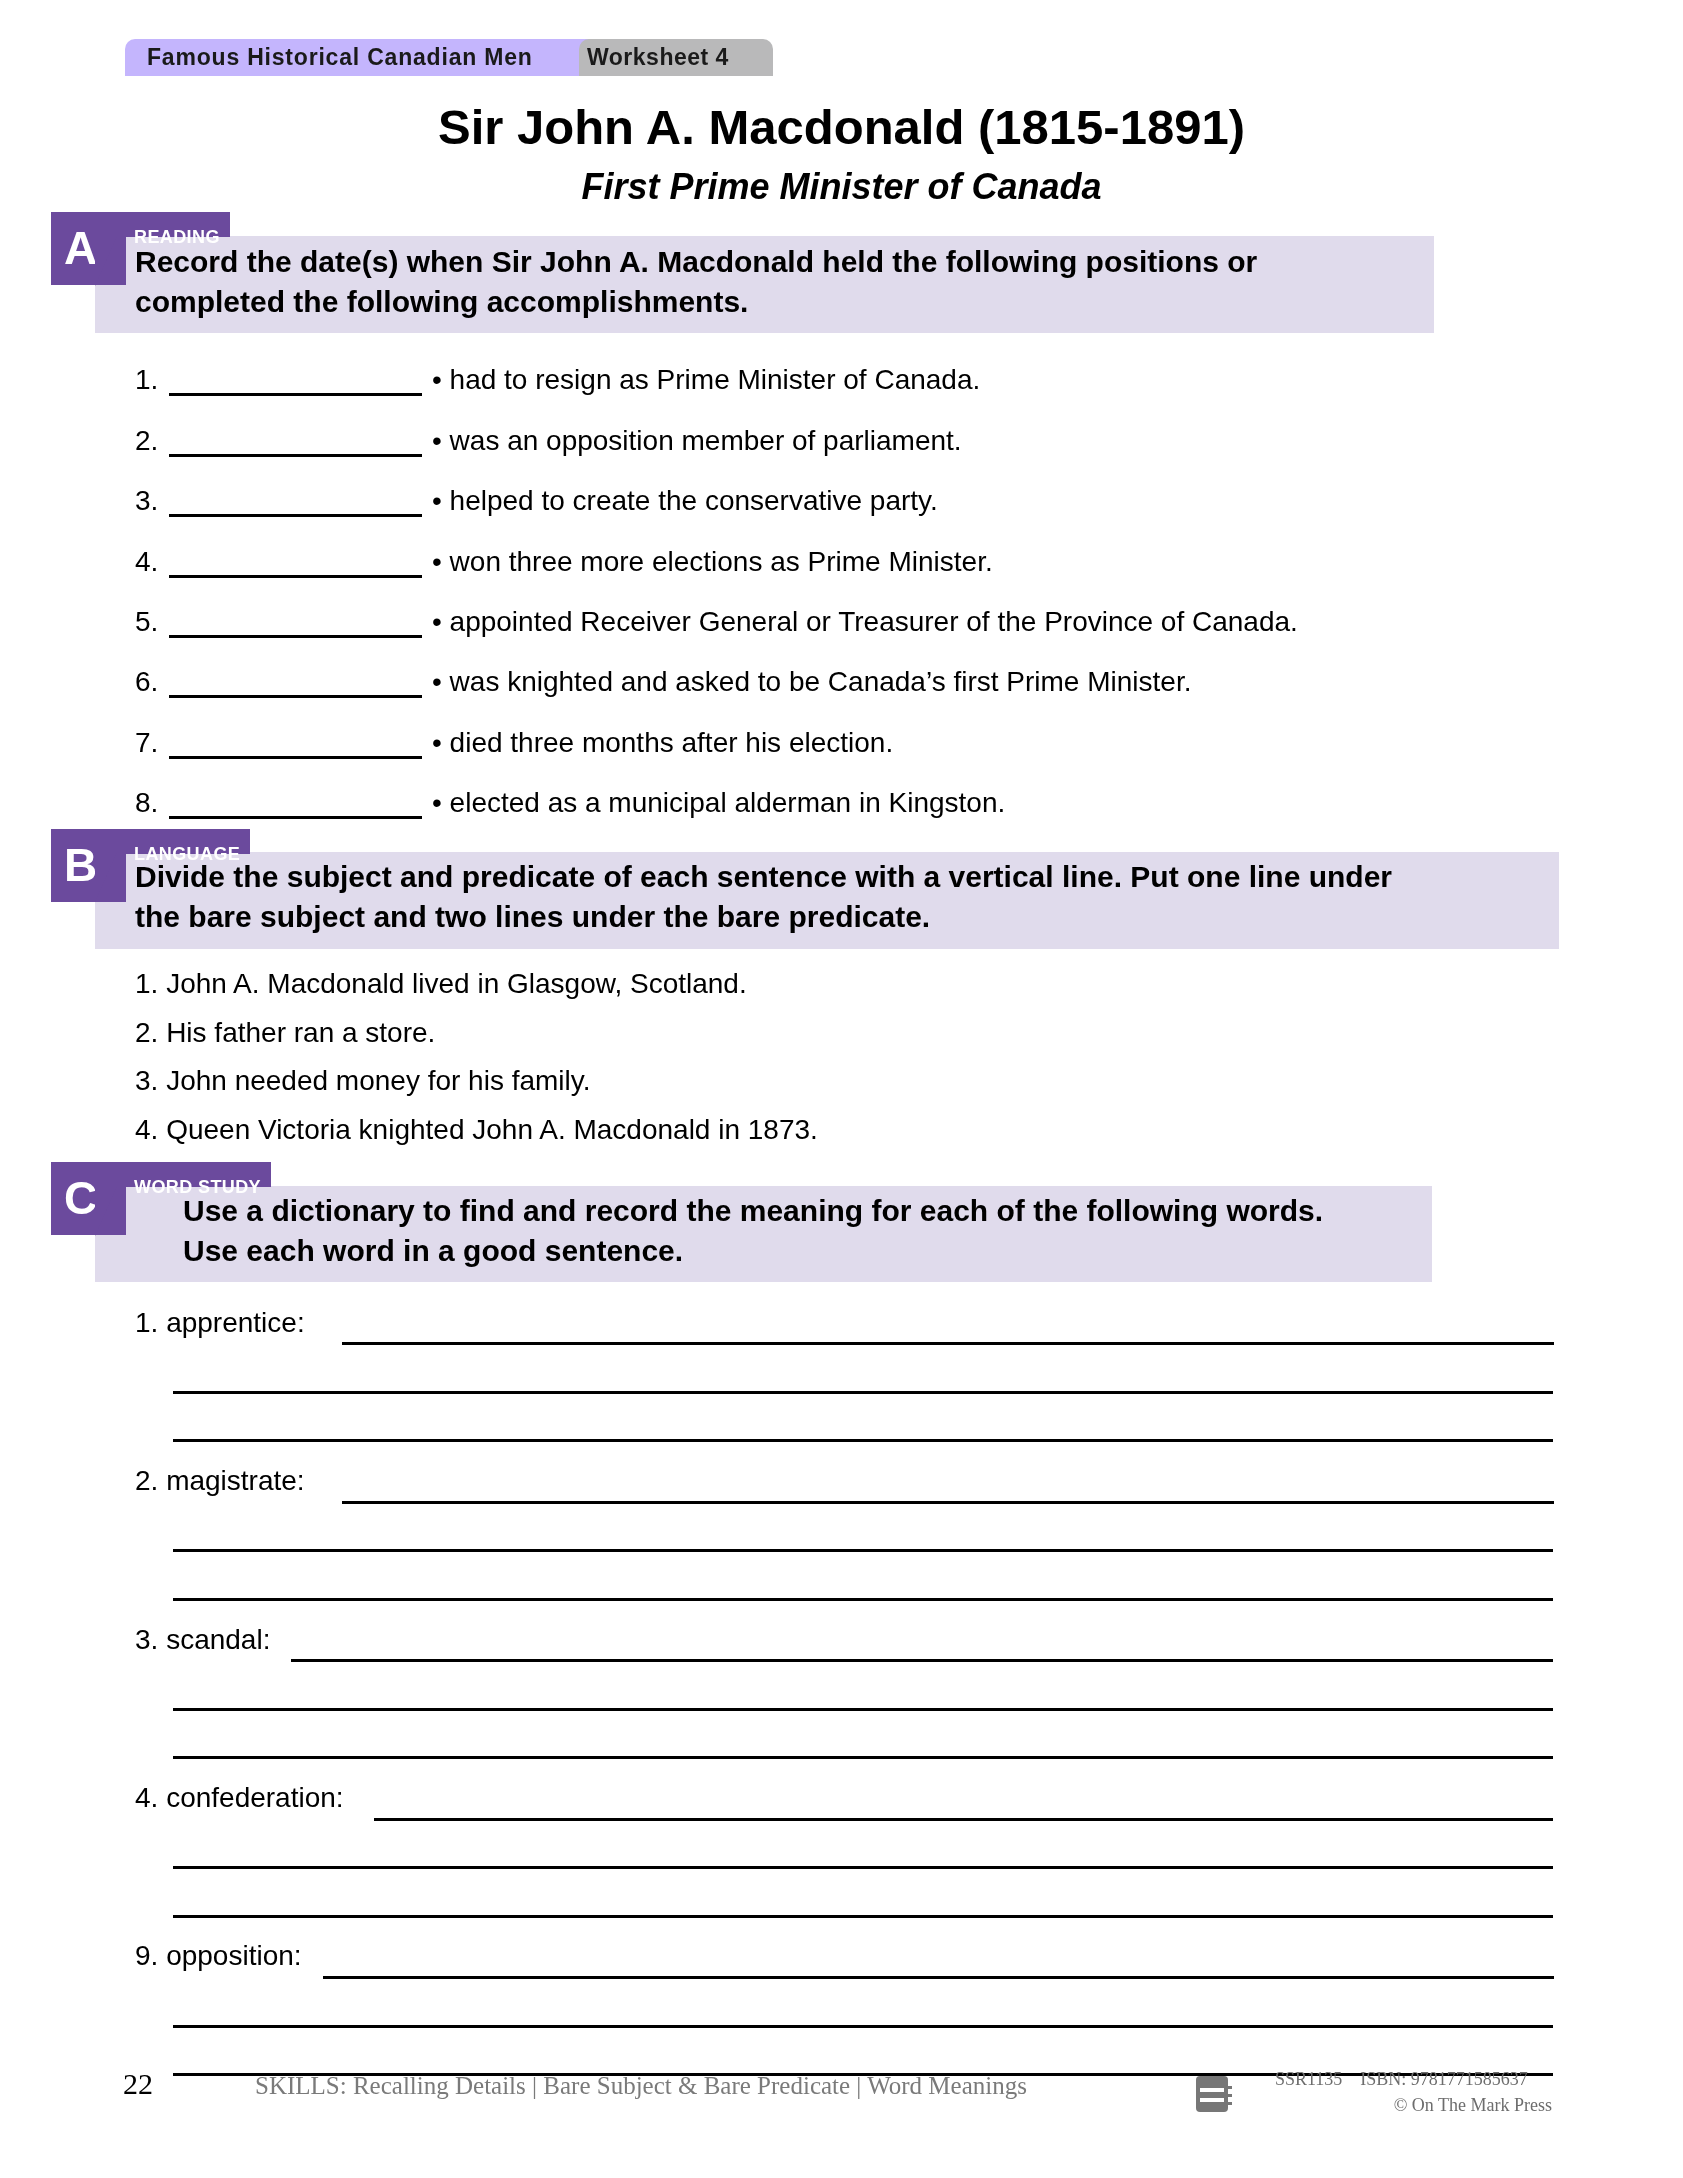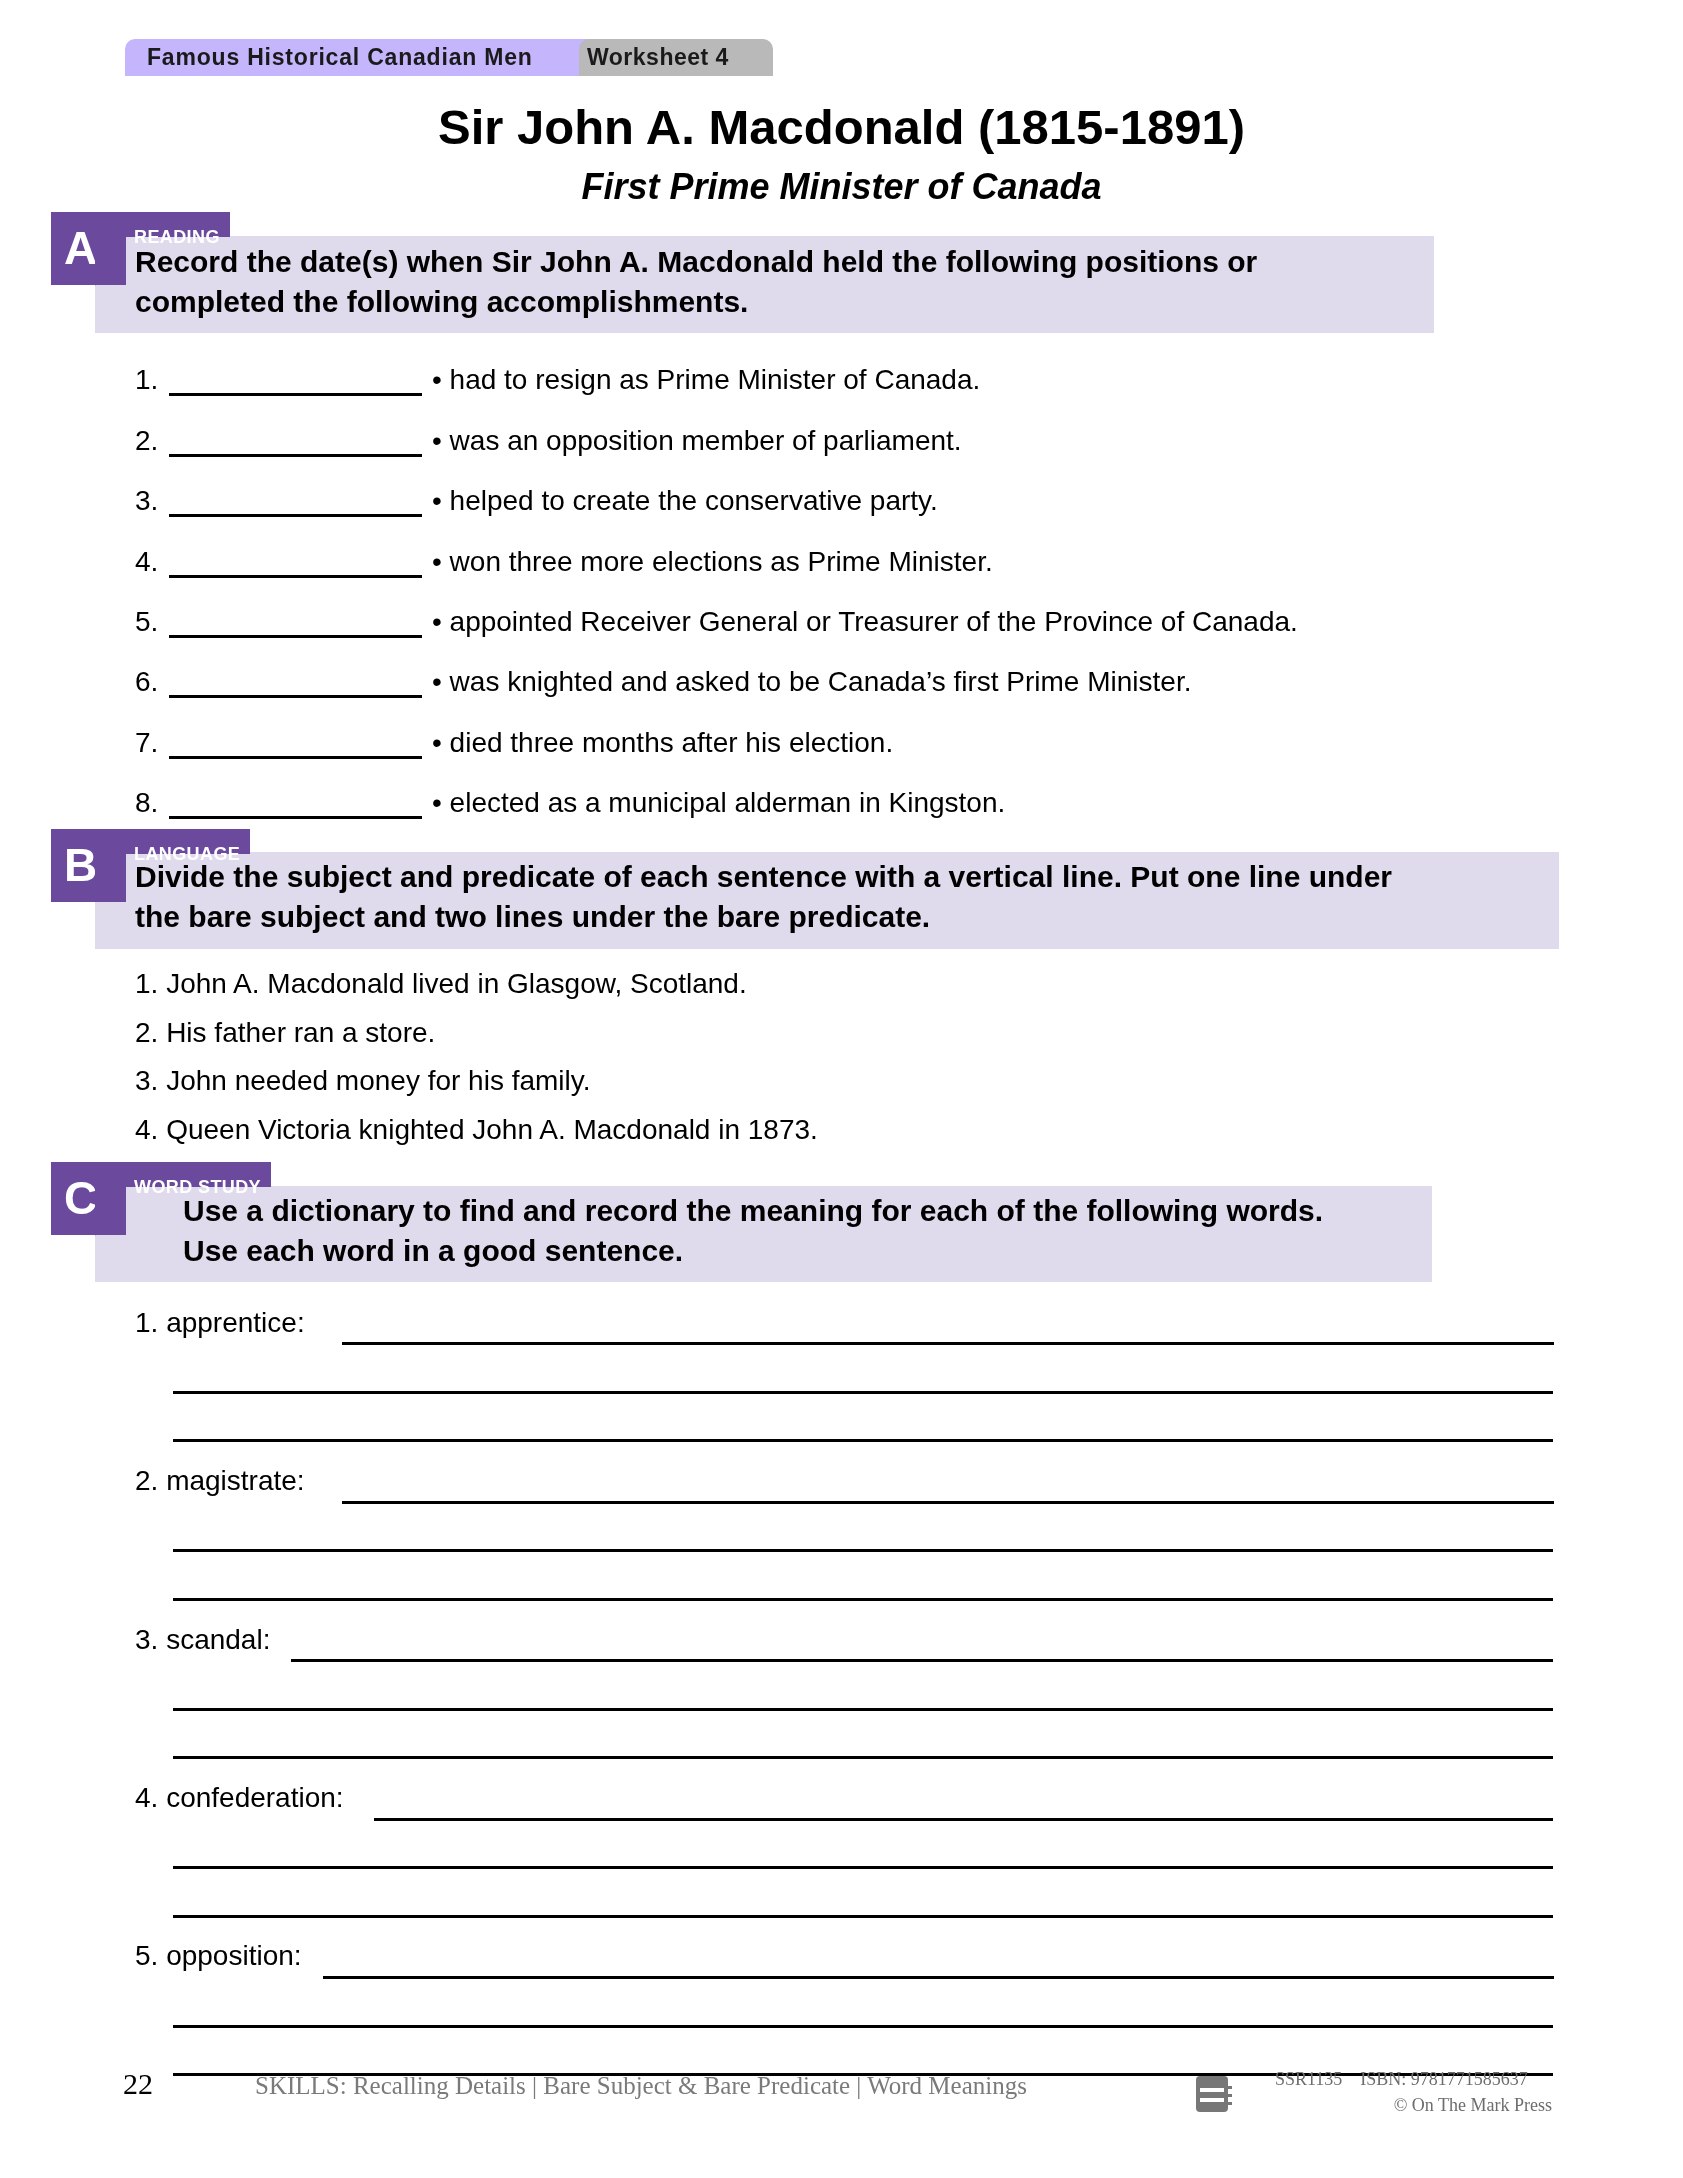--- a/index.html
+++ b/index.html
@@ -143,21 +143,21 @@
   <div class="c-item" style="top:1624px;">3. scandal:</div>
   <div class="c-line" style="left:291px; width:1262px; top:1659px;"></div>
   <div class="c-line" style="left:173px; width:1380px; top:1708px;"></div>
   <div class="c-line" style="left:173px; width:1380px; top:1756px;"></div>
 
   <div class="c-item" style="top:1782px;">4. confederation:</div>
   <div class="c-line" style="left:374px; width:1179px; top:1818px;"></div>
   <div class="c-line" style="left:173px; width:1380px; top:1866px;"></div>
   <div class="c-line" style="left:173px; width:1380px; top:1915px;"></div>
 
-  <div class="c-item" style="top:1940px;">5. opposition:</div>
+  <div class="c-item" style="top:1940px;">9. opposition:</div>
   <div class="c-line" style="left:323px; width:1231px; top:1976px;"></div>
   <div class="c-line" style="left:173px; width:1380px; top:2025px;"></div>
   <div class="c-line" style="left:173px; width:1380px; top:2073px;"></div>
 </div>
 
 <div class="footer-page">22</div>
 <div class="footer-skills">SKILLS: Recalling Details | Bare Subject &amp; Bare Predicate | Word Meanings</div>
 <div class="footer-icon">
   <svg width="38" height="36" viewBox="0 0 38 36">
     <rect x="0" y="0" width="32" height="36" rx="4" fill="#777"></rect>

